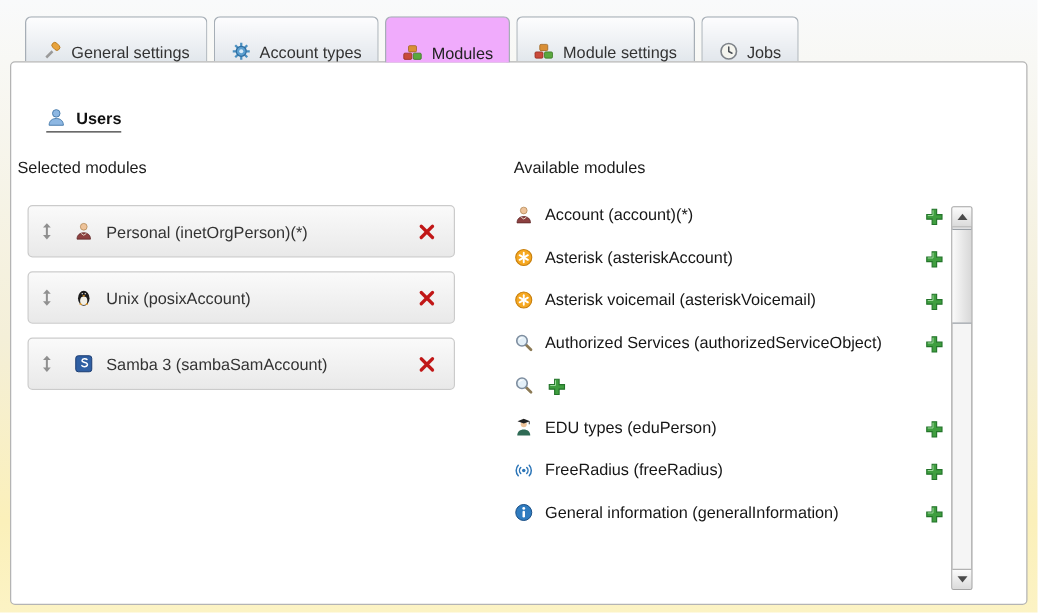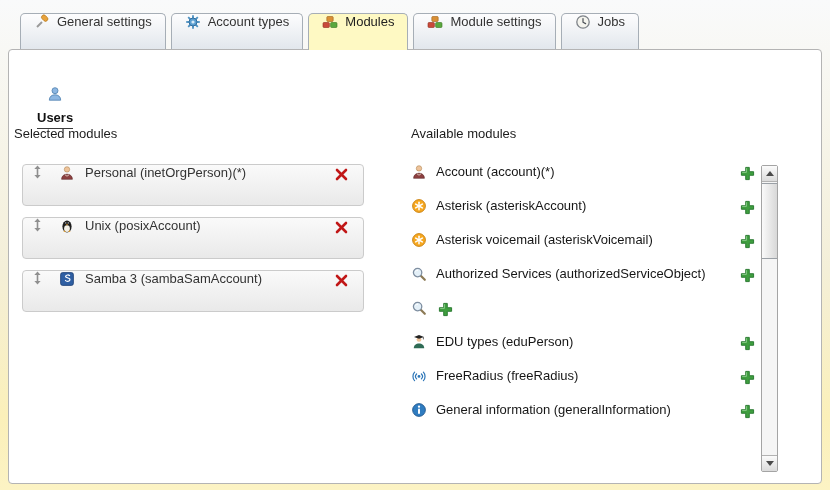--- a/index.html
+++ b/index.html
@@ -8,46 +8,46 @@
     overflow:hidden;
     font-family:"Liberation Sans","DejaVu Sans",sans-serif;
     font-size:13px;color:#222;
     background:linear-gradient(180deg,#f9fafb 0%,#f4efd8 55%,#fbf0ba 85%,#fcf3c4 100%);
   }
   .page{position:relative;width:830px;height:490px}
 
   
   .tabbar{position:absolute;left:20px;top:13px;display:flex;gap:5px;align-items:flex-start;z-index:3}
   .tab{
-    display:inline-flex;align-items:flex-start;gap:7px;height:36px;padding:0 13px;
+    display:inline-flex;align-items:flex-end;gap:7px;height:36px;padding:0 13px;
     border:1px solid #a6aeb6;border-bottom:none;border-radius:5px 5px 0 0;
     background:linear-gradient(180deg,#fdfdfe,#e2e7ec);
     font:inherit;color:#333;cursor:pointer;white-space:nowrap;
   }
-  .tab.active{height:37px;background:#fef9c3;color:#222}
+  .tab.active{height:37px;background:#f0abfc;color:#222}
 
   
   .panel{
     position:absolute;left:8px;right:8px;top:49px;bottom:6px;
     background:#fff;border:1px solid #b4b4b4;border-radius:4px;z-index:1;
   }
 
   .icon16{display:inline-flex;width:16px;height:16px;align-items:center;justify-content:center;flex:0 0 auto}
 
   .heading{
     position:absolute;left:28px;top:36px;display:inline-flex;align-items:center;gap:8px;
-    padding-bottom:3px;border-bottom:1px solid #3a3a3a;font-weight:bold;color:#111;flex-direction:column;
+    padding-bottom:3px;border-bottom:1px solid #3a3a3a;font-weight:bold;color:#111;
   }
 
   .col-title{color:#1c1c1c;margin-bottom:23px}
   .col-left{position:absolute;left:5px;top:76px;width:350px}
   .col-right{position:absolute;left:402px;top:76px;width:345px}
 
   .sel-box{
-    display:flex;align-items:flex-start;height:42px;margin:0 0 11px 8px;padding:0 13px 0 10px;
+    display:flex;align-items:center;height:42px;margin:0 0 11px 8px;padding:0 13px 0 10px;
     border:1px solid #cbcbcb;border-radius:4px;
     background:linear-gradient(180deg,#fafafa,#e9e9e9);
   }
   .handle{display:inline-flex;margin-right:17px;cursor:grab}
   .sel-box .icon16{margin-right:10px}
   .sel-label{flex:1;color:#333}
   .icon-btn{display:inline-flex;align-items:center;justify-content:center;width:18px;height:18px;border:none;background:none;padding:0;cursor:pointer}
 
   .avail-row{display:flex;align-items:flex-start;height:34px}
   .avail-row .icon16{margin-right:9px}

